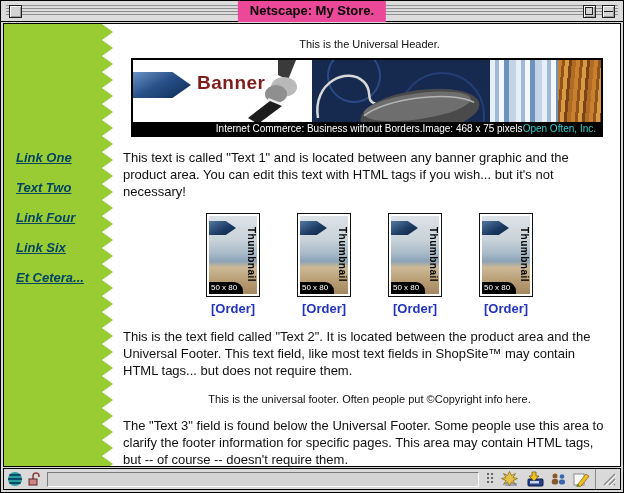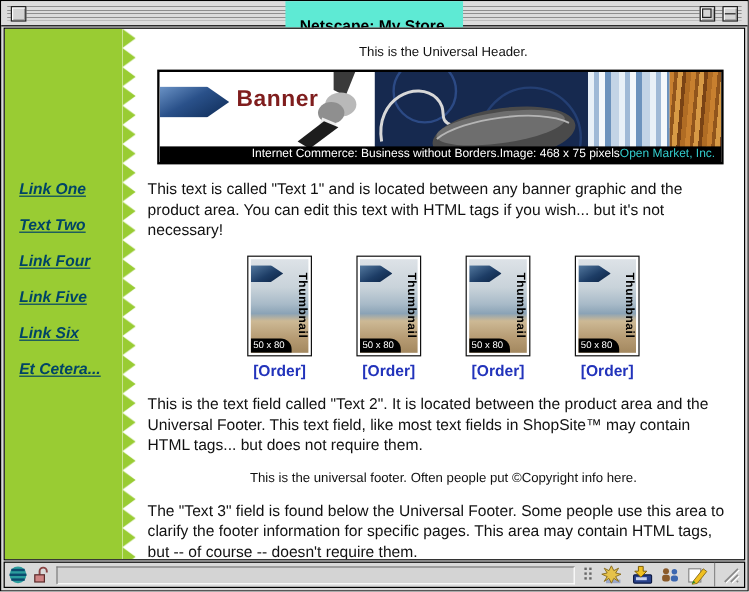--- a/index.html
+++ b/index.html
@@ -36,21 +36,21 @@
     border:1px solid #222;
   }
   .tb-collapse { right: 8px; }
   .tb-collapse::after {
     content:""; position:absolute; left:1px; right:1px; top:5px; height:1px;
     background:#222;
   }
   .tb-title {
     position: absolute; left: 50%; top: 0; transform: translateX(-50%);
     height: 21px; line-height: 20px;
-    padding: 11px 12px; background: #5eead4;
+    padding: 0 12px; background: #ec4899;
     font-size: 13px; font-weight: bold; color: #000; white-space: nowrap;
   }
 
   
   .content {
     flex: 1 1 auto; margin: 1px 2px 0 2px;
     border: 1px solid #000; background: #fff;
     display: flex; overflow: hidden; position: relative;
   }
   .sidebar { flex: 0 0 98px; background: #99CC33; position: relative; font-style: italic; }
@@ -172,21 +172,20 @@
     <div class="tb-box tb-collapse"></div>
   </div>
 
   <div class="content">
 
     <div class="sidebar">
       <nav class="navlinks">
         <a href="#">Link One</a>
         <a href="#">Text Two</a>
         <a href="#">Link Four</a>
-        <a href="#">Link Five</a>
         <a href="#">Link Six</a>
         <a href="#">Et Cetera...</a>
       </nav>
     </div>
 
     <div class="zigzag">
       <svg preserveAspectRatio="none">
         <defs>
           <pattern id="zz" width="13" height="16" patternUnits="userSpaceOnUse">
             <rect width="13" height="16" fill="#ffffff"></rect>
@@ -222,21 +221,21 @@
             <ellipse cx="108" cy="52" rx="60" ry="22" fill="#4a4a4a"></ellipse>
             <ellipse cx="106" cy="46" rx="54" ry="13" fill="#6e6e6e"></ellipse>
             <path d="M52 48 C 75 34, 140 34, 163 50" stroke="#b5b5b5" stroke-width="1.5" fill="none"></path>
           </g>
         </svg>
         <div class="bn-sky"></div>
         <div class="bn-rocks"></div>
         <div class="bn-caption">
           <span>Internet Commerce: Business without Borders.</span>
           <span>Image: 468 x 75 pixels</span>
-          <span class="teal">Open Market, Inc.</span>
+          <span class="teal">Open Often, Inc.</span>
         </div>
       </div>
 
       <p class="bodytext">This text is called "Text 1" and is located between any banner graphic and the product area. You can edit this text with HTML tags if you wish... but it's not necessary!</p>
 
       <div class="products">
         <div class="product">
           <div class="thumb">
             <div class="thumb-img">
               <div class="thumb-arrow"></div>

